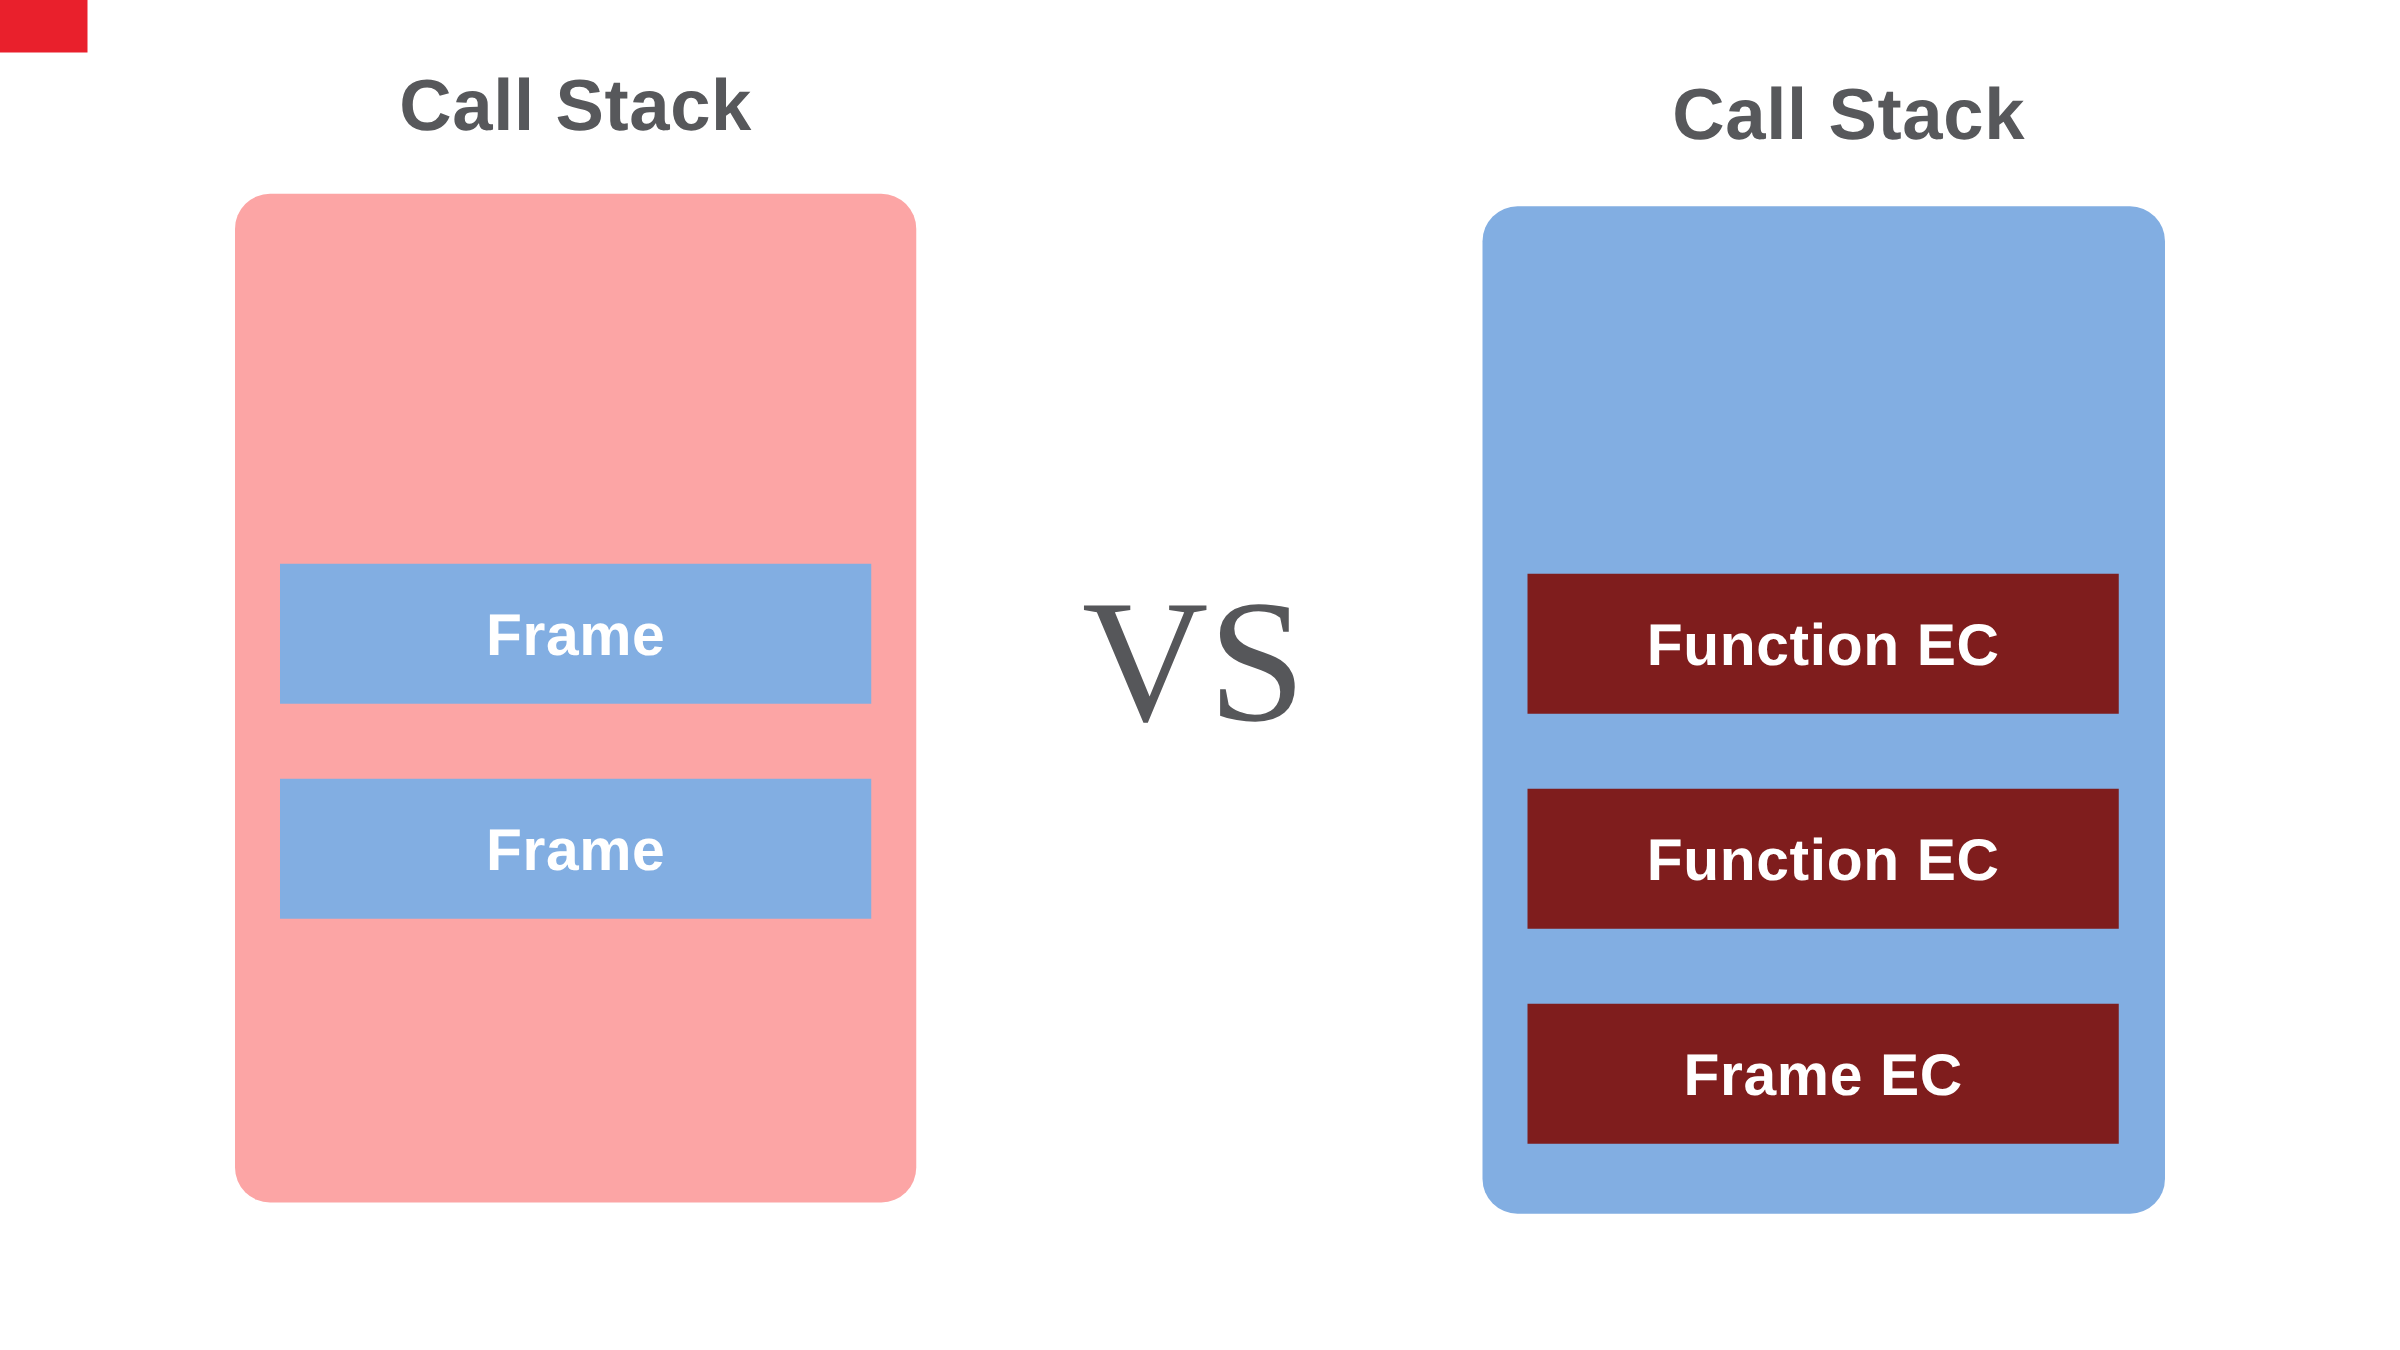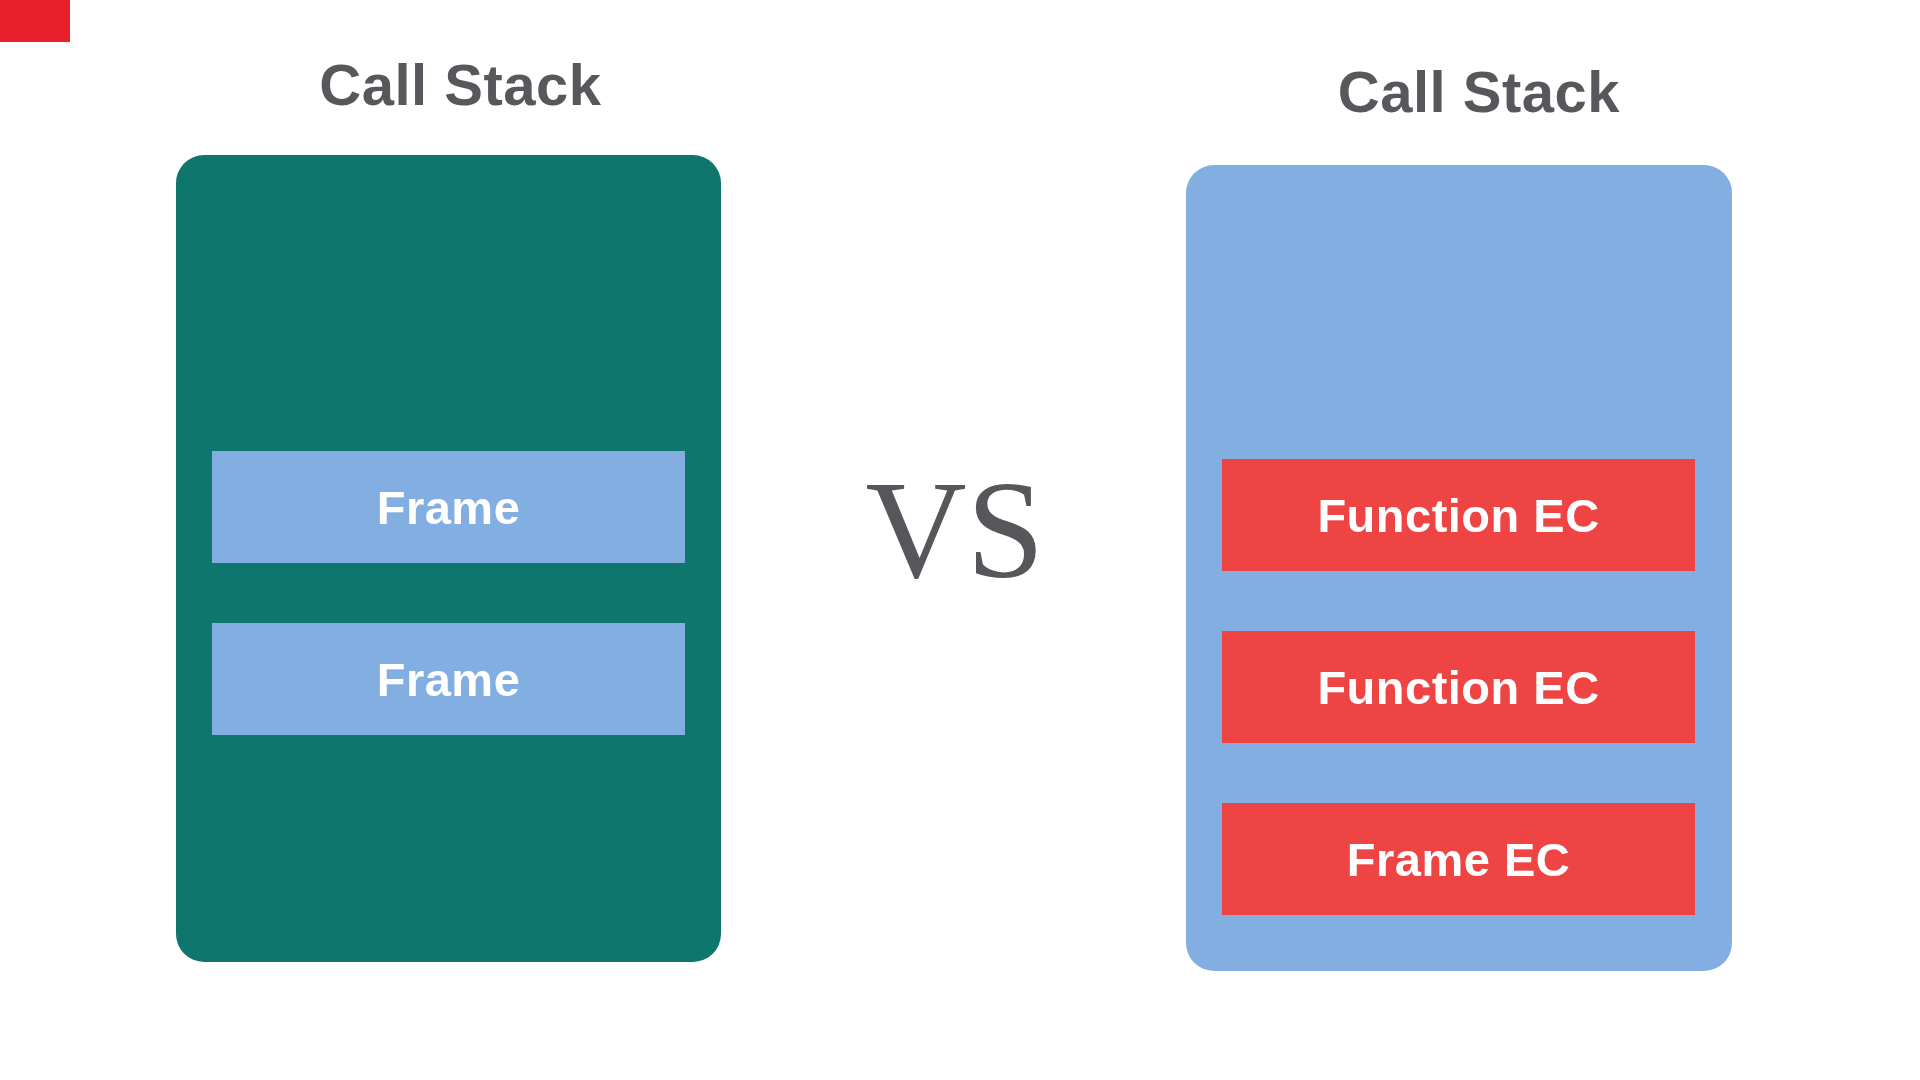--- a/index.html
+++ b/index.html
@@ -35,44 +35,44 @@
     letter-spacing: 0.5px;
   }
   .stack-title.left  { left: 188px;  width: 545px; top: 56px; }
   .stack-title.right { left: 1206px; width: 546px; top: 63px; }
 
   .stack-container {
     position: absolute;
     border-radius: 28px;
   }
   .stack-container.left {
-    left: 176px; top: 155px;
+    left: 188px; top: 155px;
     width: 545px; height: 807px;
-    background: #0f766e;
+    background: #fca5a5;
   }
   .stack-container.right {
     left: 1186px; top: 165px;
     width: 546px; height: 806px;
     background: #82aee2;
   }
   .stack-frame {
     position: absolute;
     left: 36px;
     width: 473px;
     height: 112px;
     display: flex;
     align-items: center;
     justify-content: center;
     font-weight: bold;
     font-size: 47px;
     color: #ffffff;
     letter-spacing: 0.5px;
   }
   .stack-container.left .stack-frame  { background: #82aee2; }
-  .stack-container.right .stack-frame { background: #ef4444; }
+  .stack-container.right .stack-frame { background: #7f1d1d; }
   .frame-1 { top: 296px; }
   .frame-2 { top: 468px; }
   .frame-3 { top: 640px; }
   .stack-container.right .frame-1 { top: 294px; }
   .stack-container.right .frame-2 { top: 466px; }
   .stack-container.right .frame-3 { top: 638px; }
 
   .vs-text {
     position: absolute;
     left: 860px;

